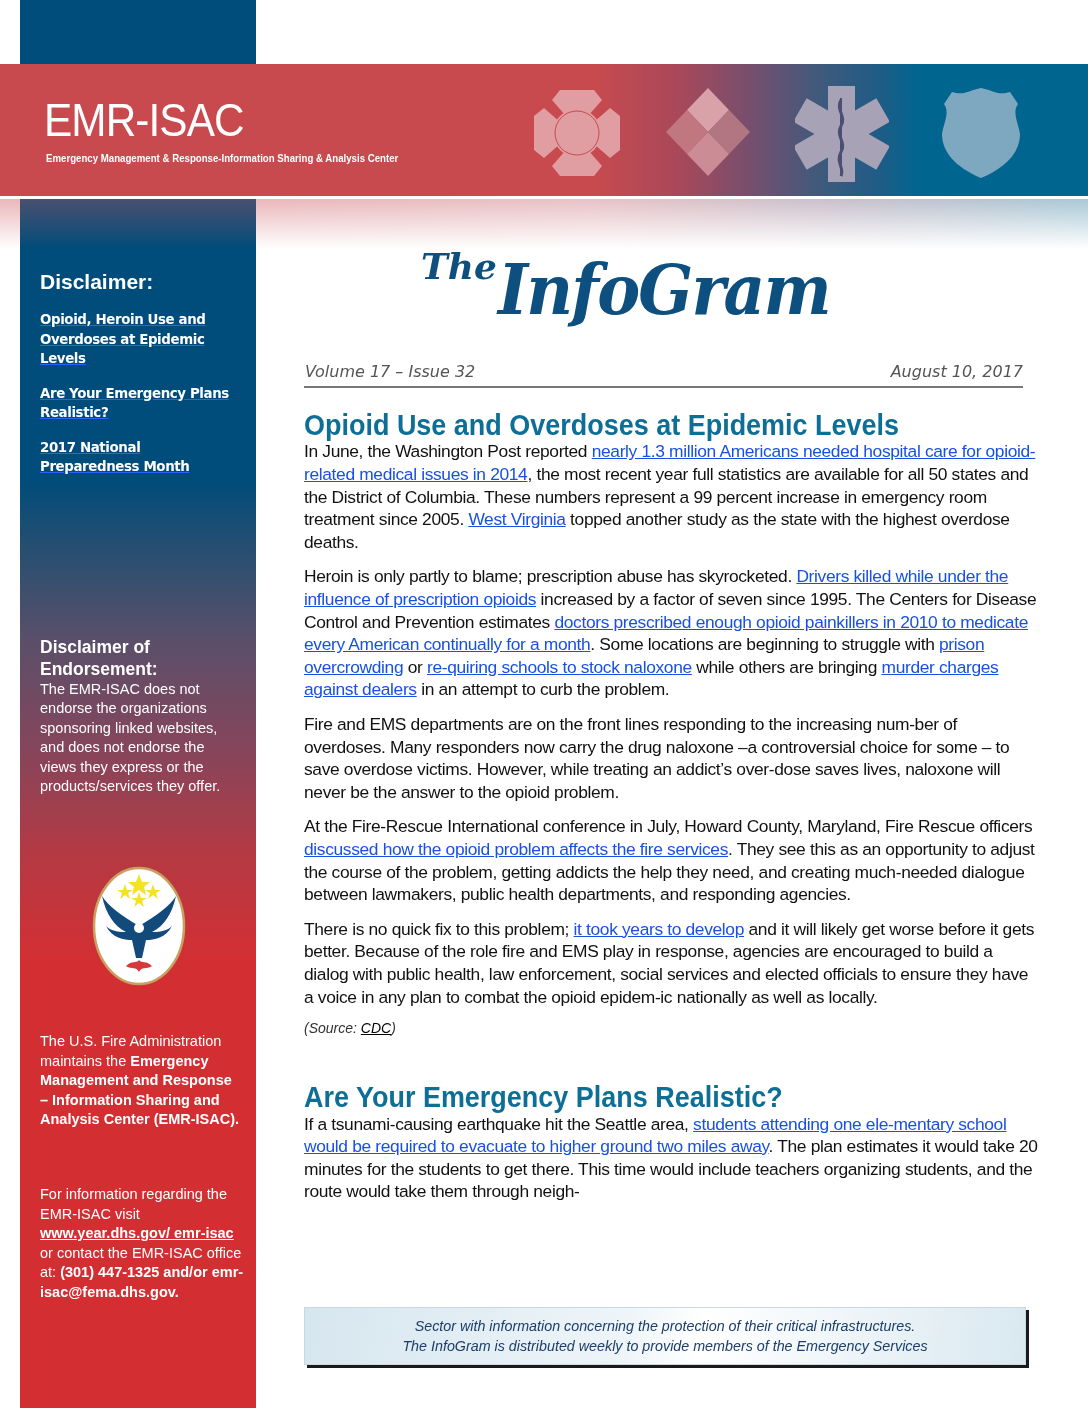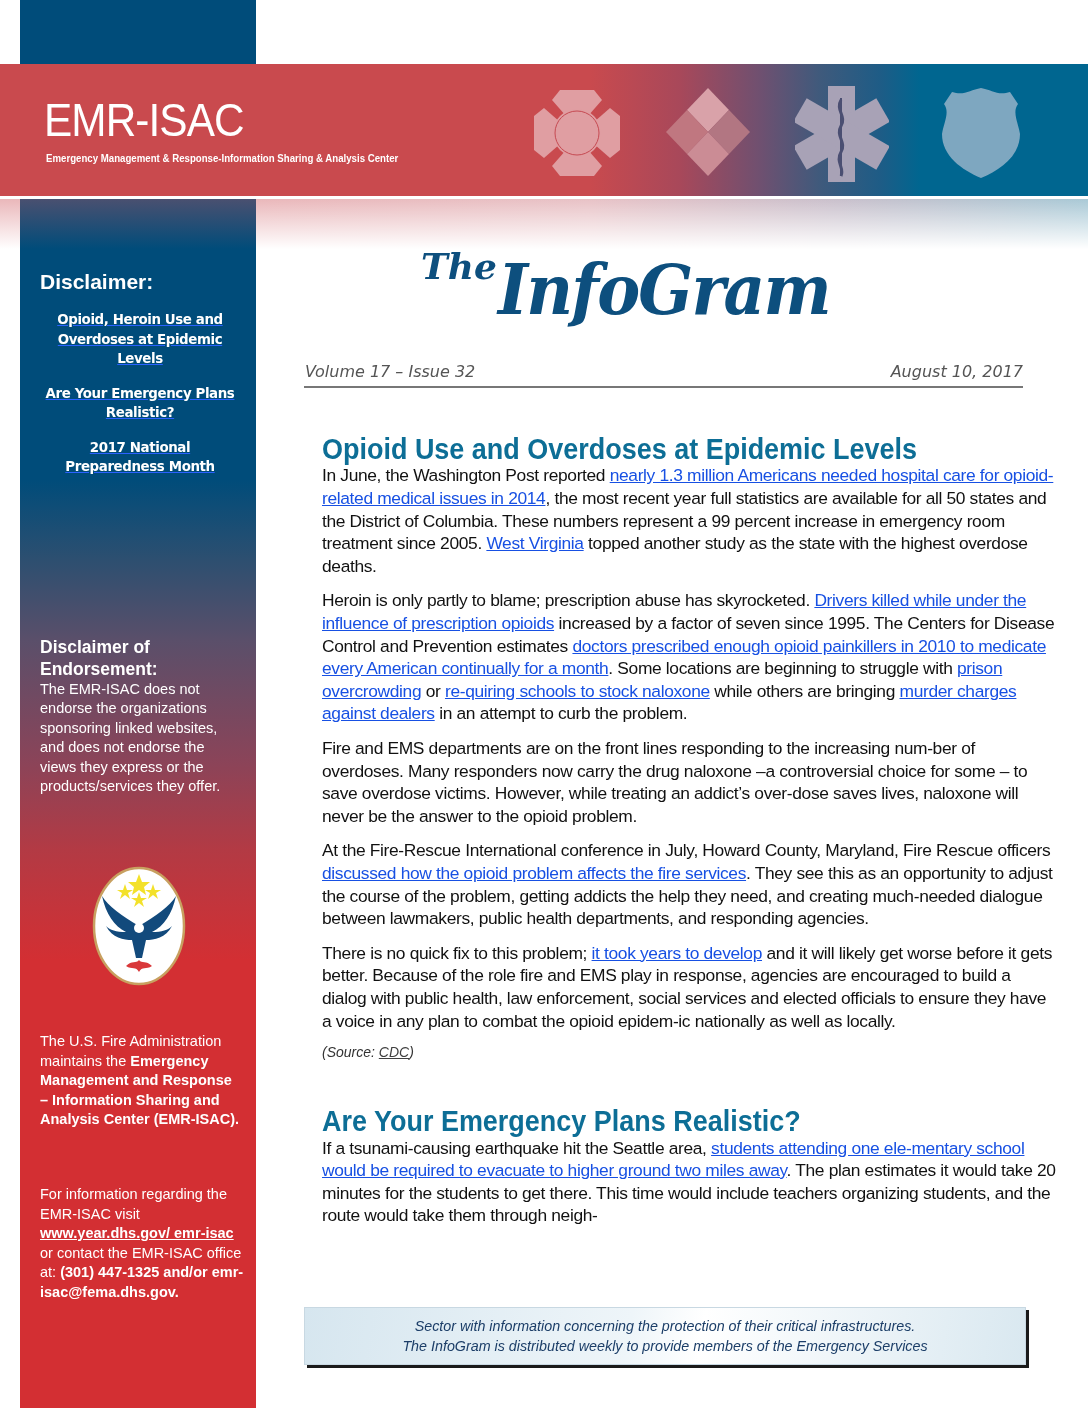--- a/index.html
+++ b/index.html
@@ -15,32 +15,32 @@
   .header-divider { position:absolute; left:0; top:196px; width:1088px; height:3px; background:#ffffff; }
   .sidebar-top-overlay { position:absolute; left:20px; top:199px; width:236px; height:50px;
     background: linear-gradient(to bottom, #4a5070 0%, #004c7a 100%); }
   .brand-title { position:absolute; left:44px; top:96px; color:#ffffff; font-size:47px; font-weight:normal; letter-spacing:-1px; transform:scaleX(0.9); transform-origin:left top; font-family:"Liberation Sans Narrow","Liberation Sans", sans-serif; line-height:1; }
   .brand-sub { position:absolute; left:46px; top:152px; color:#ffffff; font-size:10.5px; font-weight:bold; transform:scaleX(0.92); transform-origin:left top; white-space:nowrap; }
   .hdr-icon { position:absolute; top:86px; }
   .infogram-the { position:absolute; left:421px; top:248px; color:#0d4f7e; font-family:"DejaVu Serif", serif; font-style:italic; font-weight:bold; font-size:36px; line-height:1; }
   .infogram-main { position:absolute; left:498px; top:255px; color:#0d4f7e; font-family:"DejaVu Serif", serif; font-style:italic; font-weight:bold; font-size:70px; line-height:1; letter-spacing:-2px; transform:scaleX(0.92); transform-origin:left top; }
   .issue-line { position:absolute; left:305px; top:362px; width:718px; display:flex; justify-content:space-between; color:#555555; font-style:italic; font-size:16px; font-family:"DejaVu Sans", sans-serif; }
   .issue-rule { position:absolute; left:304px; top:386px; width:719px; height:2px; background:#777777; }
-  .main { position:absolute; left:304px; top:434px; width:735px;margin-left:18px; }
+  .main { position:absolute; left:304px; top:410px; width:735px; }
   .article-title { color:#0d6e96; font-weight:bold; font-size:29px; margin:0; line-height:1.05; font-family:"Liberation Sans", sans-serif; transform:scaleX(0.93); transform-origin:left top; white-space:nowrap; }
   .para { color:#111111; font-size:17.4px; line-height:22.6px; margin:0 0 12px 0; font-family:"Liberation Sans", sans-serif; letter-spacing:-0.35px; }
   .para a { color:#1750e3; text-decoration:underline; }
   .source { color:#333333; font-size:14px; font-style:italic; margin:10px 0 46px 0; }
-  .source a { color:#404040; text-decoration:underline; }
+  .source a { color:#000000; text-decoration:underline; }
   .footer-box { position:absolute; left:304px; top:1307px; width:720px; height:56px; box-shadow:3px 3px 0 #1a1a1a;
     background: linear-gradient(100deg, #d6e6ef 0%, #eef5f9 45%, #ffffff 55%, #d9e8f0 100%);
     border:1px solid #c8d8e2; display:flex; align-items:center; justify-content:center; text-align:center; color:#1c3e68; font-style:italic; font-size:14.3px; line-height:20px; }
   .sb-heading { position:absolute; left:40px; color:#ffffff; font-weight:bold; font-size:21px; }
   .sb-highlights { position:absolute; left:40px; top:310px; width:200px; }
-  .sb-hl-item { display:block; color:#ffffff; font-weight:bold; font-size:13.4px; line-height:19.5px; margin-bottom:15px; text-decoration:underline; text-decoration-color:#2a62ff; font-family:"DejaVu Sans", sans-serif; letter-spacing:-0.4px;text-align:center; }
+  .sb-hl-item { display:block; color:#ffffff; font-weight:bold; font-size:13.4px; line-height:19.5px; margin-bottom:15px; text-decoration:underline; text-decoration-color:#2a62ff; font-family:"DejaVu Sans", sans-serif; letter-spacing:-0.4px; }
   .sb-disclaimer-title { position:absolute; left:40px; top:636px; color:#ffffff; font-weight:bold; font-size:17.5px; line-height:22px; width:200px; }
   .sb-disclaimer-body { position:absolute; left:40px; top:680px; width:200px; color:#ffffff; font-size:14.5px; line-height:19.4px; }
   .seal { position:absolute; left:92px; top:866px; }
   .sb-usfa { position:absolute; left:40px; top:1032px; width:200px; color:#ffffff; font-size:14.5px; line-height:19.6px; }
   .sb-usfa b { font-weight:bold; }
   .sb-contact { position:absolute; left:40px; top:1185px; width:205px; color:#ffffff; font-size:14.5px; line-height:19.6px; }
   .sb-contact a { color:#ffffff; font-weight:bold; text-decoration:underline; }
   .sb-contact b { font-weight:bold; }
 </style>
 </head>

